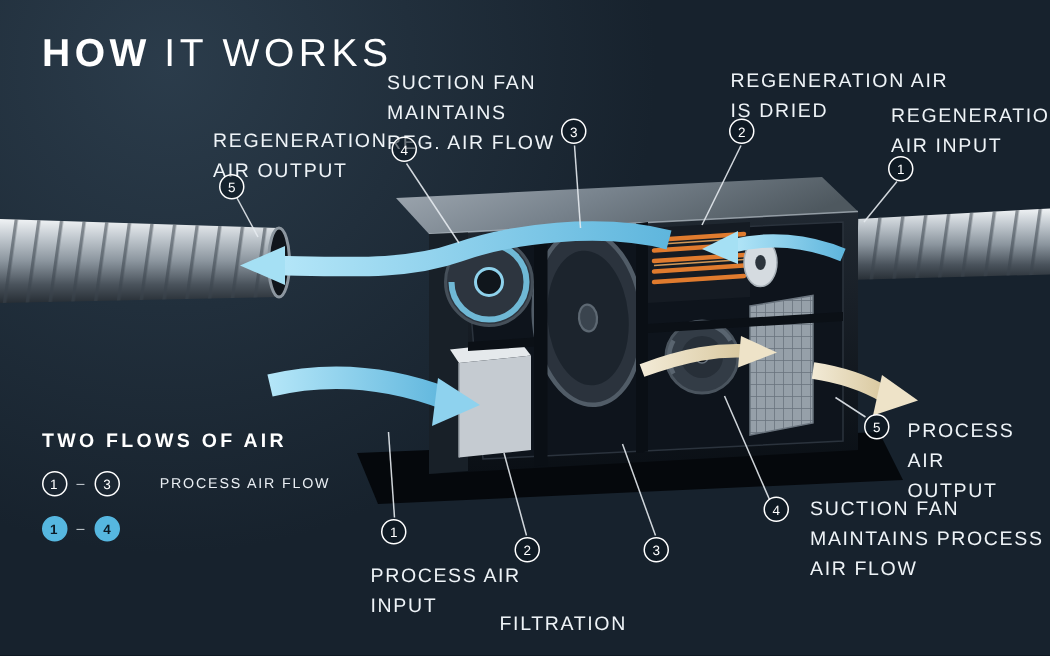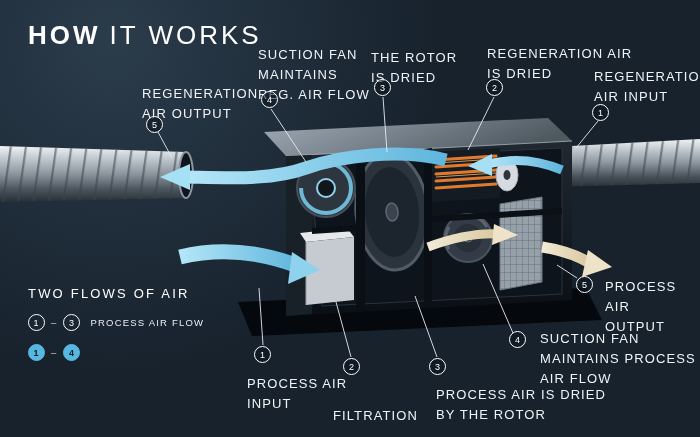--- a/index.html
+++ b/index.html
@@ -15,27 +15,27 @@
   .callout-label{
     position:absolute;font-size:13px;letter-spacing:1.1px;line-height:1.55;
     color:#eef3f7;white-space:pre-line;font-weight:400;
   }
   .num-badge{
     position:absolute;width:17px;height:17px;border:1px solid #ffffff;border-radius:50%;
     background:rgba(10,20,30,.55);color:#ffffff;font-size:9px;font-weight:500;
     display:flex;align-items:center;justify-content:center;box-sizing:border-box;
   }
   .legend{position:absolute;left:28px;top:286px;}
-  .legend-title{font-size:13px;letter-spacing:2.2px;color:#ffffff;font-weight:400;}
+  .legend-title{font-size:13px;letter-spacing:2.2px;color:#ffffff;font-weight:700;}
   .legend-row{display:flex;align-items:center;gap:6px;margin-top:13px;color:#e9eef3;font-size:9.5px;letter-spacing:1.2px;}
   .legend-badge{width:17px;height:17px;border-radius:50%;display:flex;align-items:center;justify-content:center;font-size:9px;box-sizing:border-box;}
   .legend-badge.outline{border:1px solid #ffffff;color:#ffffff;background:transparent;}
   .legend-badge.filled{background:#56b7e0;color:#0c1b26;border:1px solid #56b7e0;font-weight:700;}
   .legend-dash{color:#cfd6dc;}
-  .legend-label{margin-left:4px;}
+  .legend-label{margin-left:20px;}
 </style>
 </head>
 <body>
 
 <div class="scene">
 
   <svg class="illustration" width="700" height="437" viewBox="0 0 700 437">
     <defs>
       <linearGradient id="gDuct" x1="0" y1="0" x2="0" y2="1">
         <stop offset="0" stop-color="#f0f3f5"></stop>
@@ -177,42 +177,38 @@
 
   <div class="callout-label" style="left:142px;top:84px">REGENERATION
 AIR OUTPUT</div>
   <div class="num-badge" style="left:146px;top:116px">5</div>
 
   <div class="callout-label" style="left:258px;top:45px">SUCTION FAN
 MAINTAINS
 REG. AIR FLOW</div>
   <div class="num-badge" style="left:261px;top:91px">4</div>
 
-  <div class="callout-label" style="left:371px;top:48px">THE ROTOR
-IS DRIED</div>
   <div class="num-badge" style="left:374px;top:79px">3</div>
 
   <div class="callout-label" style="left:487px;top:44px">REGENERATION AIR
 IS DRIED</div>
   <div class="num-badge" style="left:486px;top:79px">2</div>
 
   <div class="callout-label" style="left:594px;top:67px">REGENERATION
 AIR INPUT</div>
   <div class="num-badge" style="left:592px;top:104px">1</div>
 
   <div class="num-badge" style="left:254px;top:346px">1</div>
   <div class="callout-label" style="left:247px;top:374px">PROCESS AIR
 INPUT</div>
 
   <div class="num-badge" style="left:343px;top:358px">2</div>
   <div class="callout-label" style="left:333px;top:406px">FILTRATION</div>
 
   <div class="num-badge" style="left:429px;top:358px">3</div>
-  <div class="callout-label" style="left:436px;top:385px">PROCESS AIR IS DRIED
-BY THE ROTOR</div>
 
   <div class="num-badge" style="left:509px;top:331px">4</div>
   <div class="callout-label" style="left:540px;top:329px">SUCTION FAN
 MAINTAINS PROCESS
 AIR FLOW</div>
 
   <div class="num-badge" style="left:576px;top:276px">5</div>
   <div class="callout-label" style="left:605px;top:277px">PROCESS AIR
 OUTPUT</div>
 

